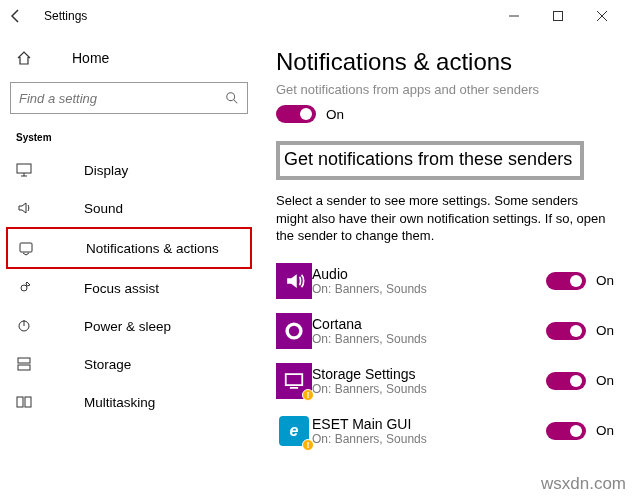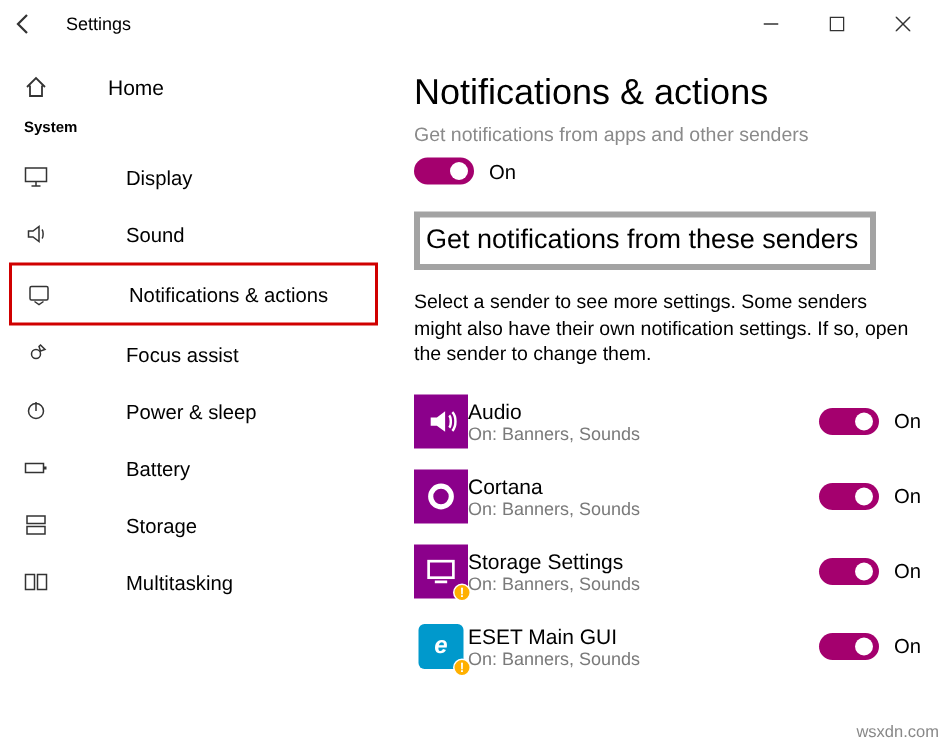--- a/index.html
+++ b/index.html
@@ -29,21 +29,21 @@
 .toggle .knob { width: 12px; height: 12px; border-radius: 50%; background: #fff; position: absolute; top: 3px; right: 4px; }
 .toggle-label { font-size: 13.5px; }
 .subhead-box { border: 4px solid #a3a3a3; padding: 4px 8px 6px 4px; display: inline-block; margin-bottom: 12px; }
 .subhead { font-size: 18px; font-weight: 400; }
 .descr { font-size: 13px; line-height: 1.35; margin-bottom: 18px; max-width: 330px; }
 .sender { display: flex; align-items: center; margin-bottom: 14px; }
 .sender-info { flex: 1; }
 .sender-name { font-size: 14px; }
 .sender-sub { font-size: 12px; color: #7a7a7a; }
 .sender-toggle { display: flex; align-items: center; }
-.watermark { position: absolute; right: 6px; bottom: 6px; font-size: 11px; color: #888; }
+.watermark { position: absolute; right: 6px; bottom: 6px; font-size: 17px; color: #888; }
 svg { display: block; }
 </style>
 </head>
 <body>
 
 <div class="window">
   <div class="titlebar">
     <div class="back">
       <svg viewBox="0 0 16 16" width="16" height="16">
           <path d="M10 2 L4 8 L10 14" stroke="#333" stroke-width="1.5" fill="none"></path>
@@ -72,20 +72,29 @@
   <div class="body">
     <div class="sidebar">
       <div class="home-row">
         <span class="icon">
           <svg width="16" height="16" viewBox="0 0 16 16">
               <path d="M2 8 L8 2 L14 8 M4 7 V14 H12 V7" stroke="#333" stroke-width="1.2" fill="none"></path>
             </svg>
         </span>
         <span>Home</span>
       </div>
+      <div class="searchbox">
+        <input type="text" placeholder="Find a setting" style="">
+        <span>
+          <svg width="14" height="14" viewBox="0 0 16 16">
+              <circle cx="6.5" cy="6.5" r="4.5" stroke="#666" stroke-width="1.2" fill="none"></circle>
+              <line x1="10" y1="10" x2="14" y2="14" stroke="#666" stroke-width="1.2"></line>
+            </svg>
+        </span>
+      </div>
       <div class="section-head">System</div>
       <div id="navlist">
           <div class="navitem">
             <span class="icon">
               <svg width="16" height="16" viewBox="0 0 16 16">
                 <rect x="1" y="2" width="14" height="9" stroke="#333" fill="none"></rect>
                 <line x1="5" y1="14" x2="11" y2="14" stroke="#333"></line>
                 <line x1="8" y1="11" x2="8" y2="14" stroke="#333"></line>
               </svg>
             </span>
@@ -119,29 +128,20 @@
             <span>Focus assist</span>
           </div>
           <div class="navitem">
             <span class="icon">
               <svg width="16" height="16" viewBox="0 0 16 16">
                 <circle cx="8" cy="8" r="5" stroke="#333" fill="none"></circle>
                 <line x1="8" y1="2" x2="8" y2="8" stroke="#333"></line>
               </svg>
             </span>
             <span>Power &amp; sleep</span>
-          </div>
-          <div class="navitem">
-            <span class="icon">
-              <svg width="16" height="16" viewBox="0 0 16 16">
-                <rect x="1" y="5" width="12" height="6" stroke="#333" fill="none"></rect>
-                <rect x="13" y="7" width="2" height="2" fill="#333"></rect>
-              </svg>
-            </span>
-            <span>Battery</span>
           </div>
           <div class="navitem">
             <span class="icon">
               <svg width="16" height="16" viewBox="0 0 16 16">
                 <rect x="2" y="2" width="12" height="5" stroke="#333" fill="none"></rect>
                 <rect x="2" y="9" width="12" height="5" stroke="#333" fill="none"></rect>
               </svg>
             </span>
             <span>Storage</span>
           </div>

